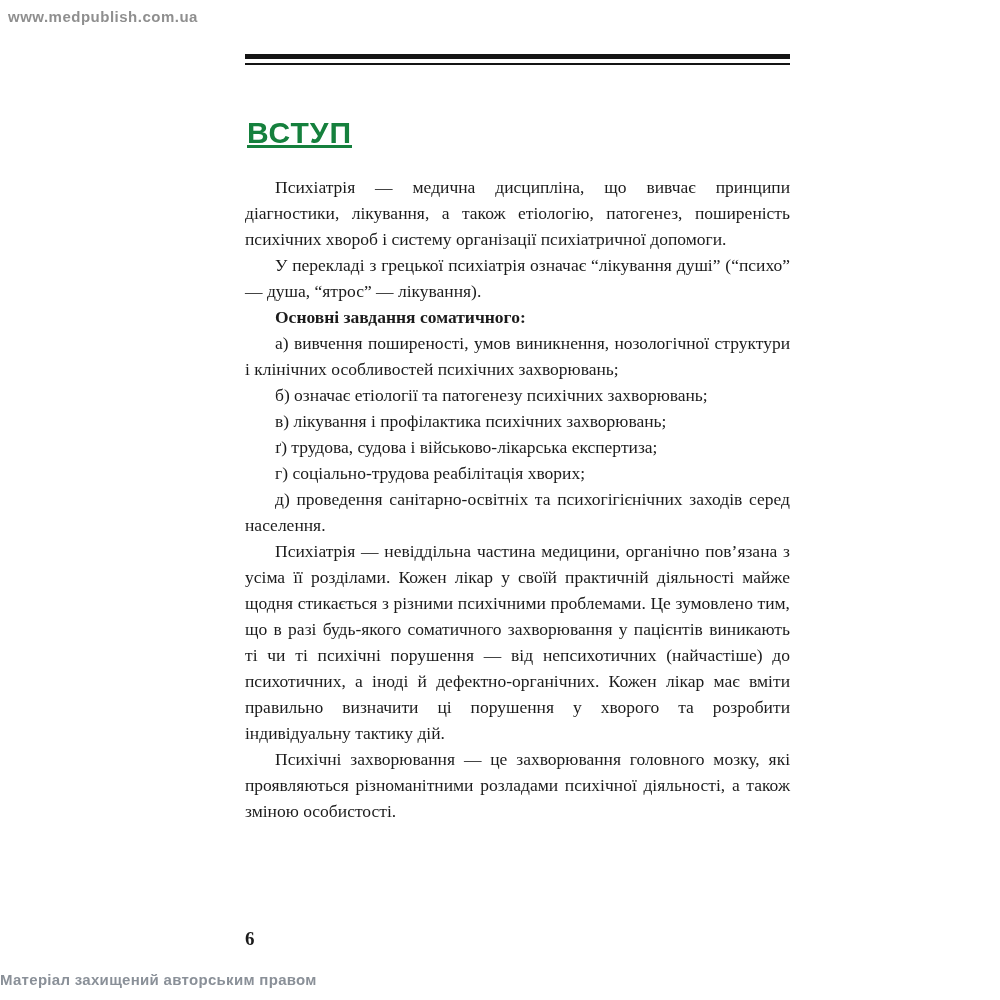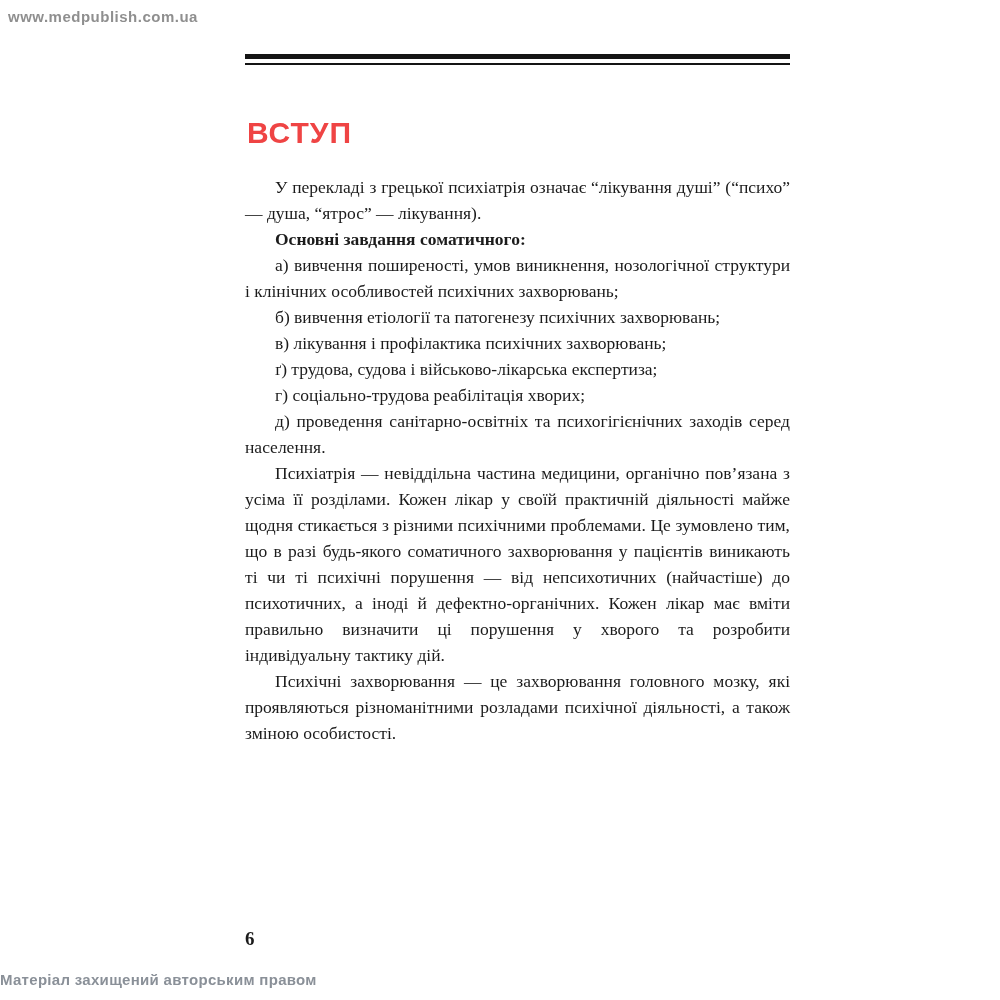--- a/index.html
+++ b/index.html
@@ -37,22 +37,23 @@
       position: absolute;
       left: 245px;
       top: 70px;
       width: 545px;
     }
     .content h1 {
       font-family: "Liberation Sans", sans-serif;
       font-size: 30px;
       font-weight: bold;
       letter-spacing: 1px;
-      color: #ef4444;
+      color: #15803d;
       margin: 46px 0 24px 2px;
+      text-decoration: underline;
     }
     .content p {
       font-size: 17.5px;
       line-height: 26px;
       text-align: justify;
       text-indent: 30px;
       color: #1b1b1b;
     }
     .content p.bold { font-weight: bold; }
     .page-number {
@@ -84,28 +85,29 @@
   <div class="header-url">www.medpublish.com.ua</div>
 
   <div class="rules">
     <div class="rule thick"></div>
     <div class="rule thin"></div>
   </div>
 
   <div class="content">
     <h1>ВСТУП</h1>
 
+    <p>Психіатрія — медична дисципліна, що вивчає принципи діагностики, лікування, а також етіологію, патогенез, поширеність психічних хвороб і систему організації психіатричної допомоги.</p>
 
     <p>У перекладі з грецької психіатрія означає “лікування душі” (“психо” — душа, “ятрос” — лікування).</p>
 
     <p class="bold">Основні завдання соматичного:</p>
 
     <p>а) вивчення поширеності, умов виникнення, нозологічної структури і клінічних особливостей психічних захворювань;</p>
 
-    <p>б) вивчення етіології та патогенезу психічних захворювань;</p>
+    <p>б) означає етіології та патогенезу психічних захворювань;</p>
 
     <p>в) лікування і профілактика психічних захворювань;</p>
 
     <p>ґ) трудова, судова і військово-лікарська експертиза;</p>
 
     <p>г) соціально-трудова реабілітація хворих;</p>
 
     <p>д) проведення санітарно-освітніх та психогігієнічних заходів серед населення.</p>
 
     <p>Психіатрія — невіддільна частина медицини, органічно пов’язана з усіма її розділами. Кожен лікар у своїй практичній діяльності майже щодня стикається з різними психічними проблемами. Це зумовлено тим, що в разі будь-якого соматичного захворювання у пацієнтів виникають ті чи ті психічні порушення — від непсихотичних (найчастіше) до психотичних, а іноді й дефектно-органічних. Кожен лікар має вміти правильно визначити ці порушення у хворого та розробити індивідуальну тактику дій.</p>

